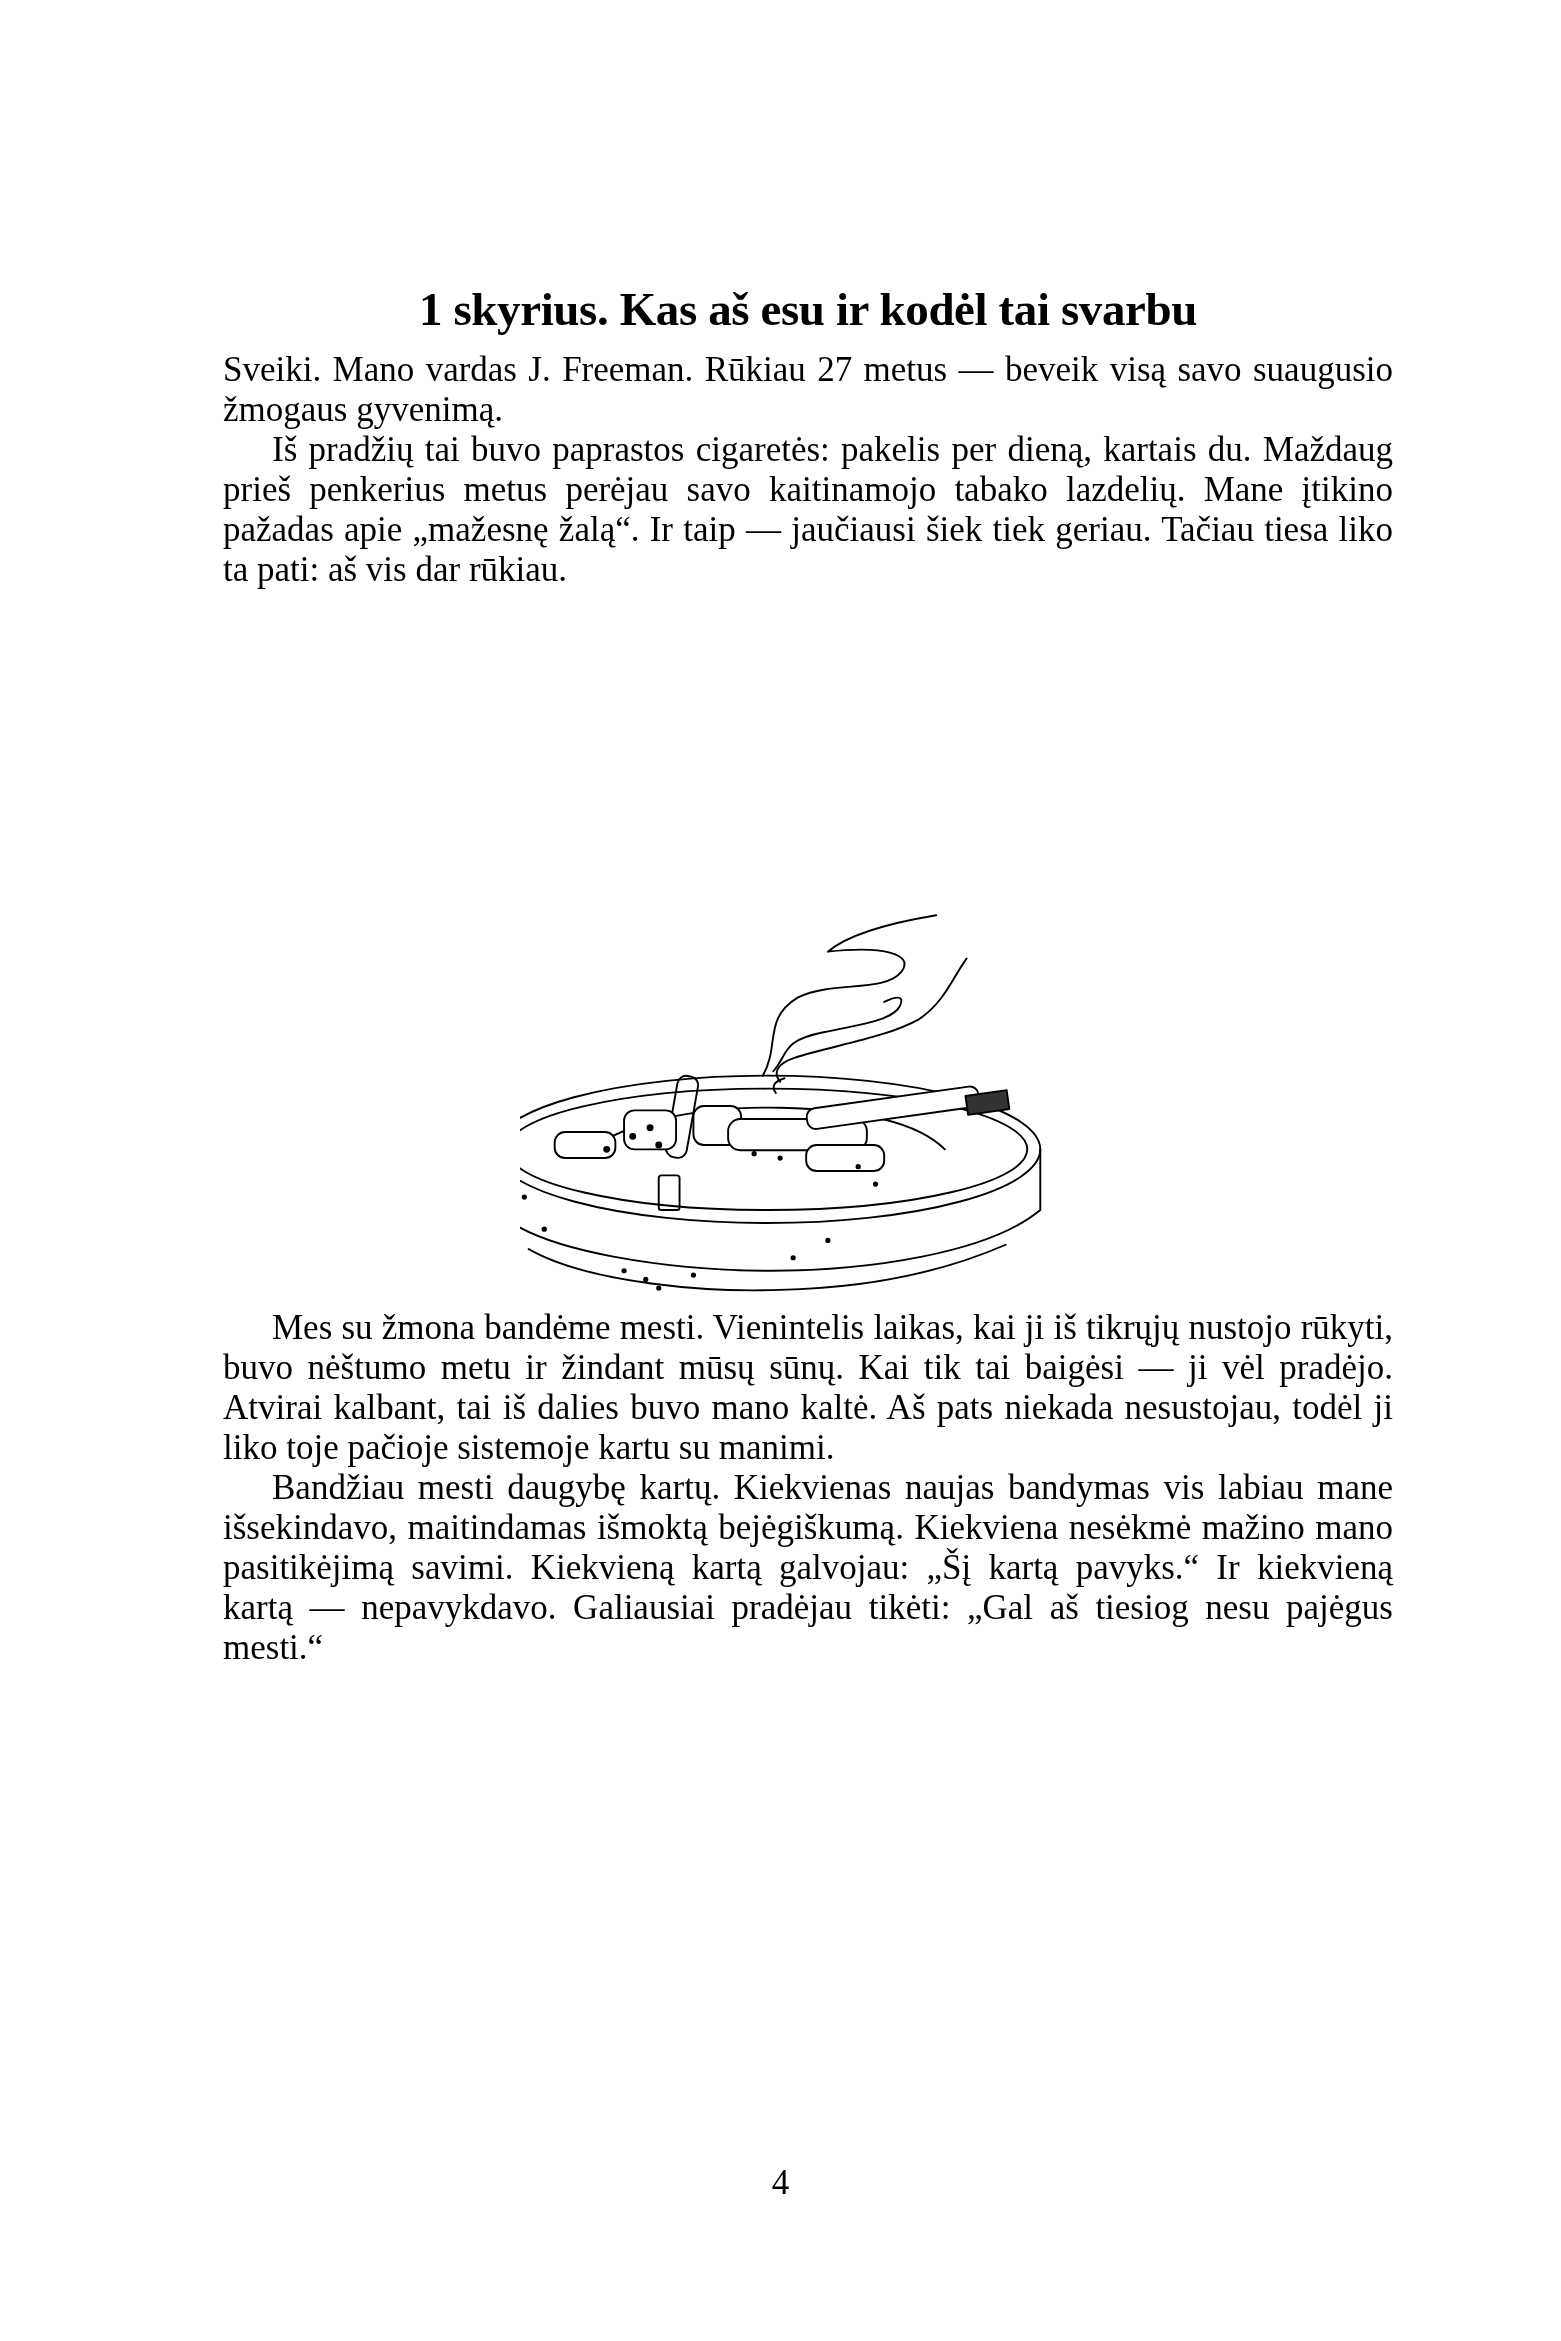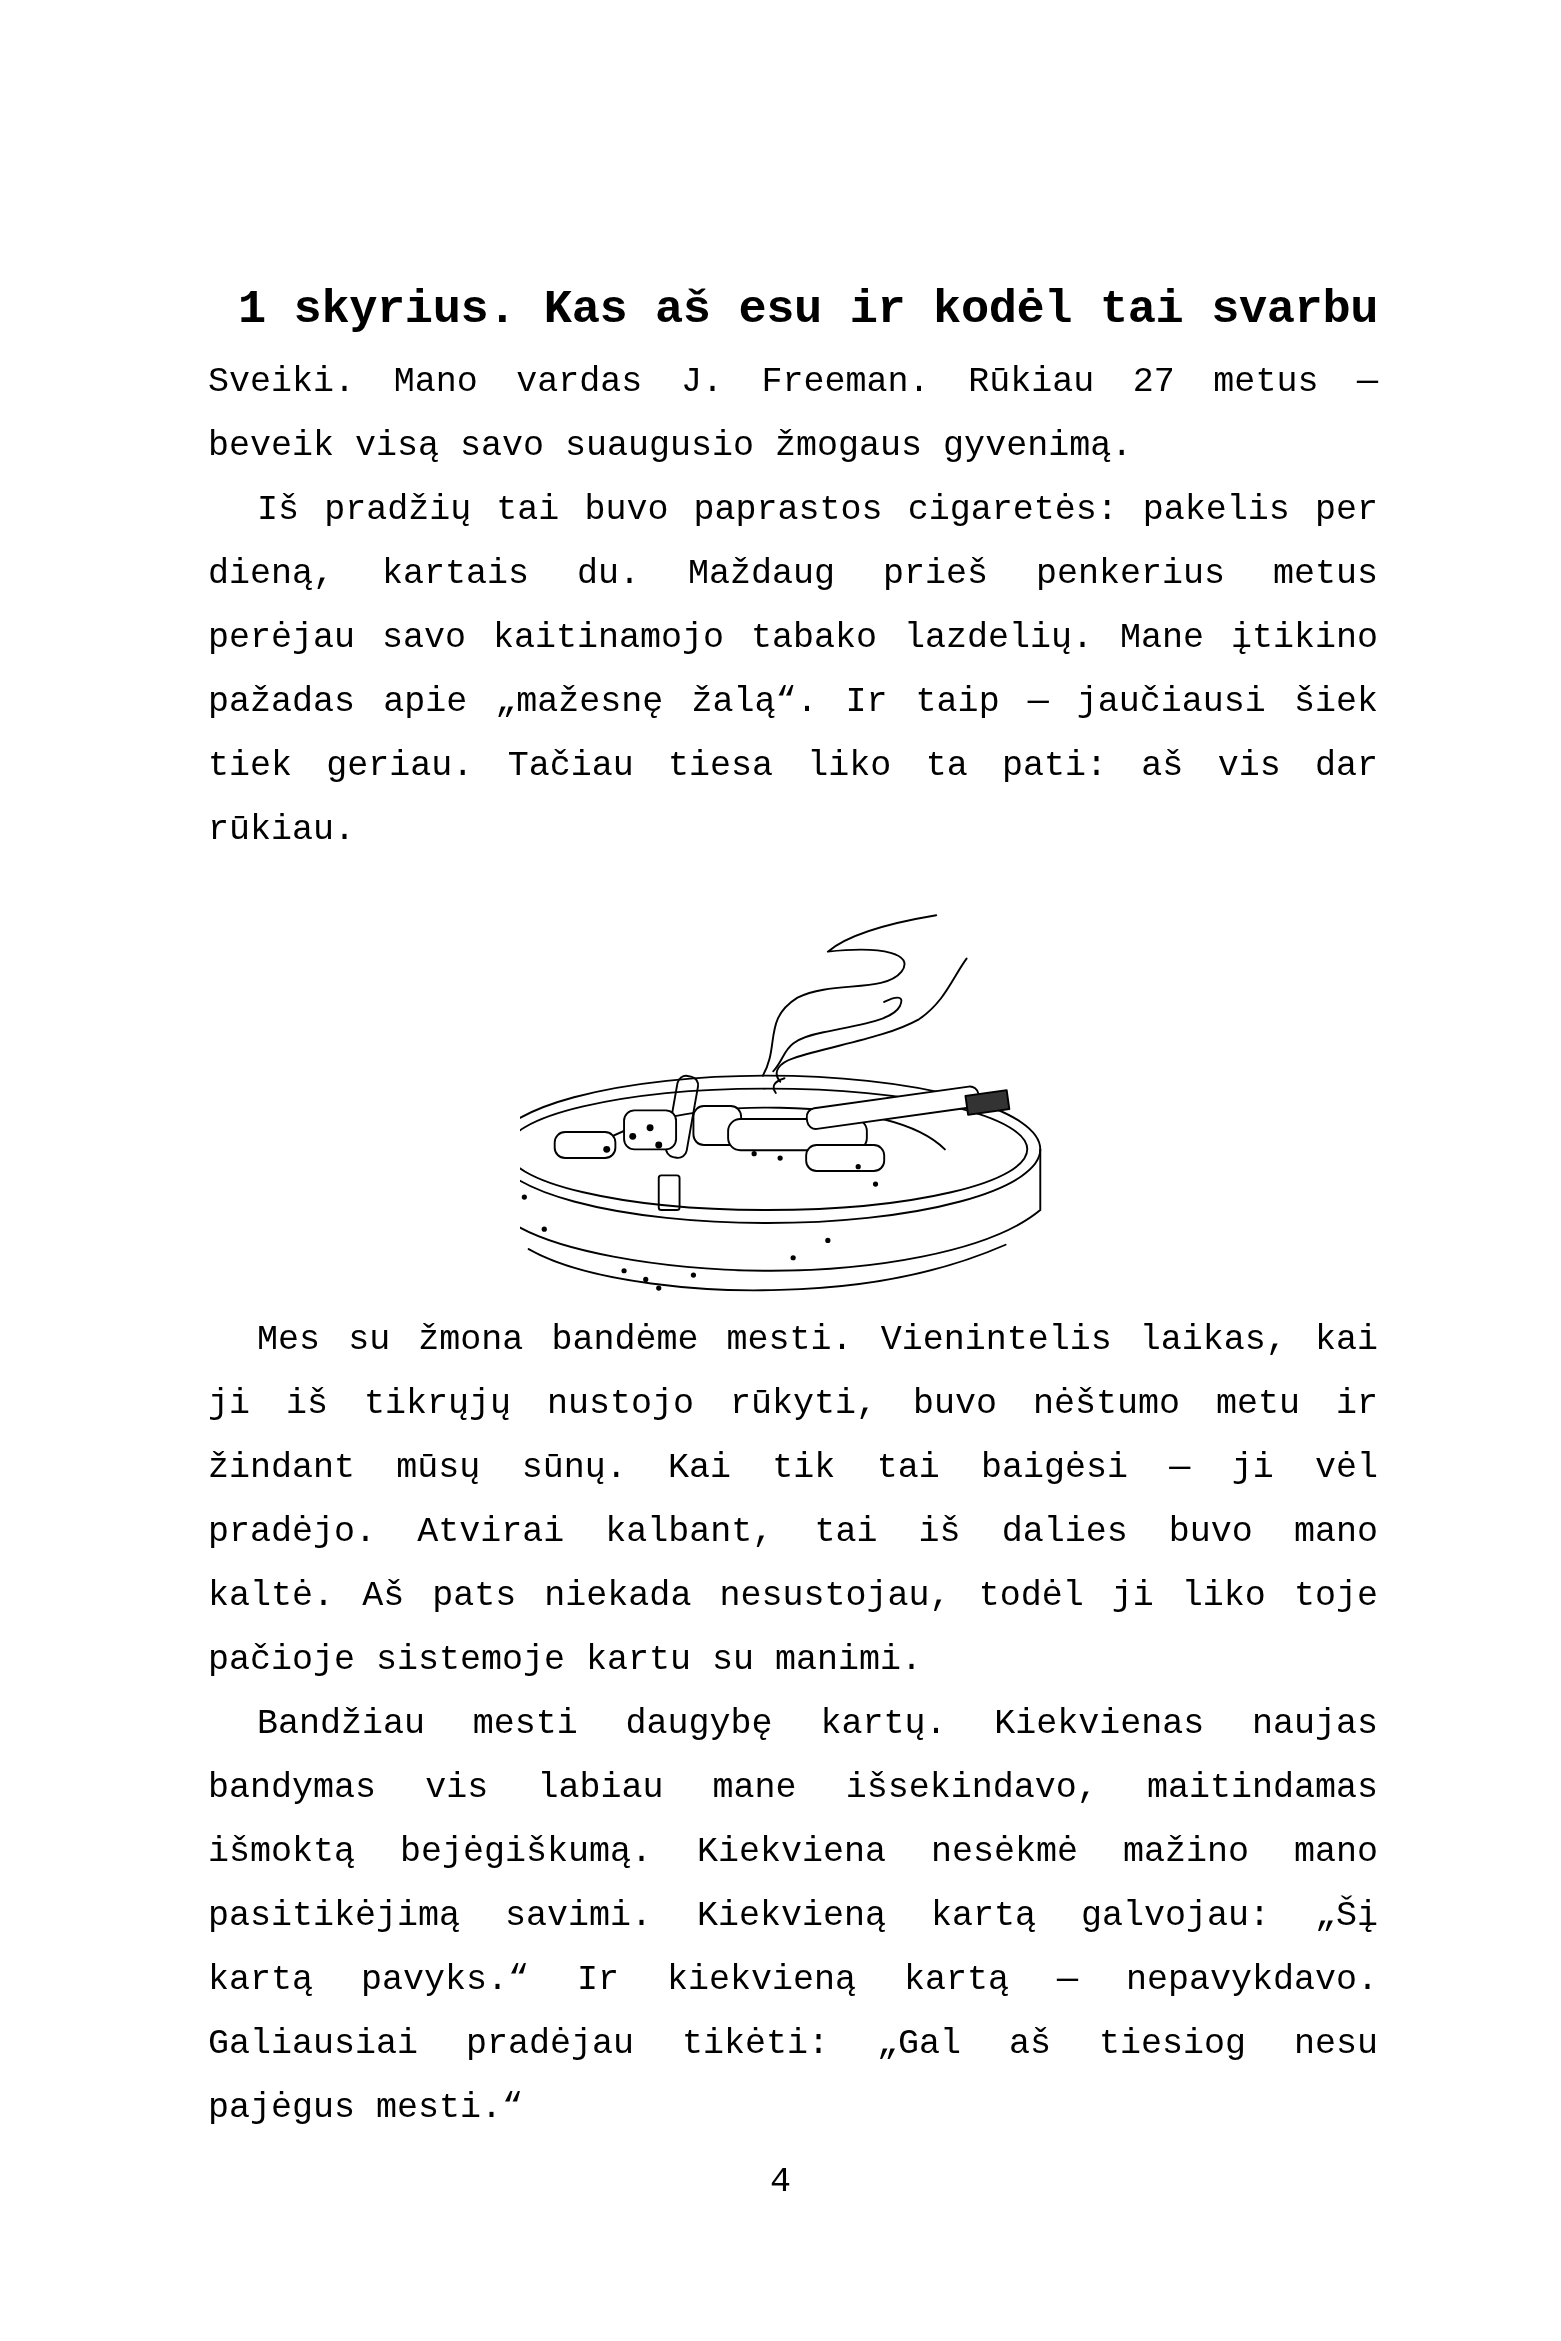--- a/index.html
+++ b/index.html
@@ -1,21 +1,21 @@
 <!DOCTYPE html>
 <html style="font-size:14px"><head>
 <meta charset="utf-8">
 <style>
   html, body { margin: 0; padding: 0; background: #ffffff; }
   body { width: 1561px; height: 2342px; position: relative; overflow: hidden; }
   .page { position: absolute; left: 0; top: 0; width: 1561px; height: 2342px; background: #fff; color: #000;
-    font-family: Liberation Mono, monospace; }
+    font-family: Liberation Serif, serif; }
   .title { position: absolute; left: 223px; width: 1170px; top: 279px; text-align: center;
     font-weight: bold; font-size: 47px; line-height: 61px; margin: 0; letter-spacing: -0.4px; }
-  .block { position: absolute; left: 208px; width: 1170px; font-size: 35px; line-height: 64px;
+  .block { position: absolute; left: 223px; width: 1170px; font-size: 35px; line-height: 40px;
     text-align: justify; hyphens: manual; }
   .block p { margin: 0; text-indent: 0; }
   .block p.ind { text-indent: 49px; }
   .block1 { top: 350px; }
   .block2 { top: 1308px; }
   .figure { position: absolute; left: 520px; top: 889px; width: 607px; height: 408px; }
   .pagenum { position: absolute; left: 0; width: 1561px; top: 2160px; text-align: center; font-size: 35px; line-height: 45px; }
 </style>
 </head>
 <body>

